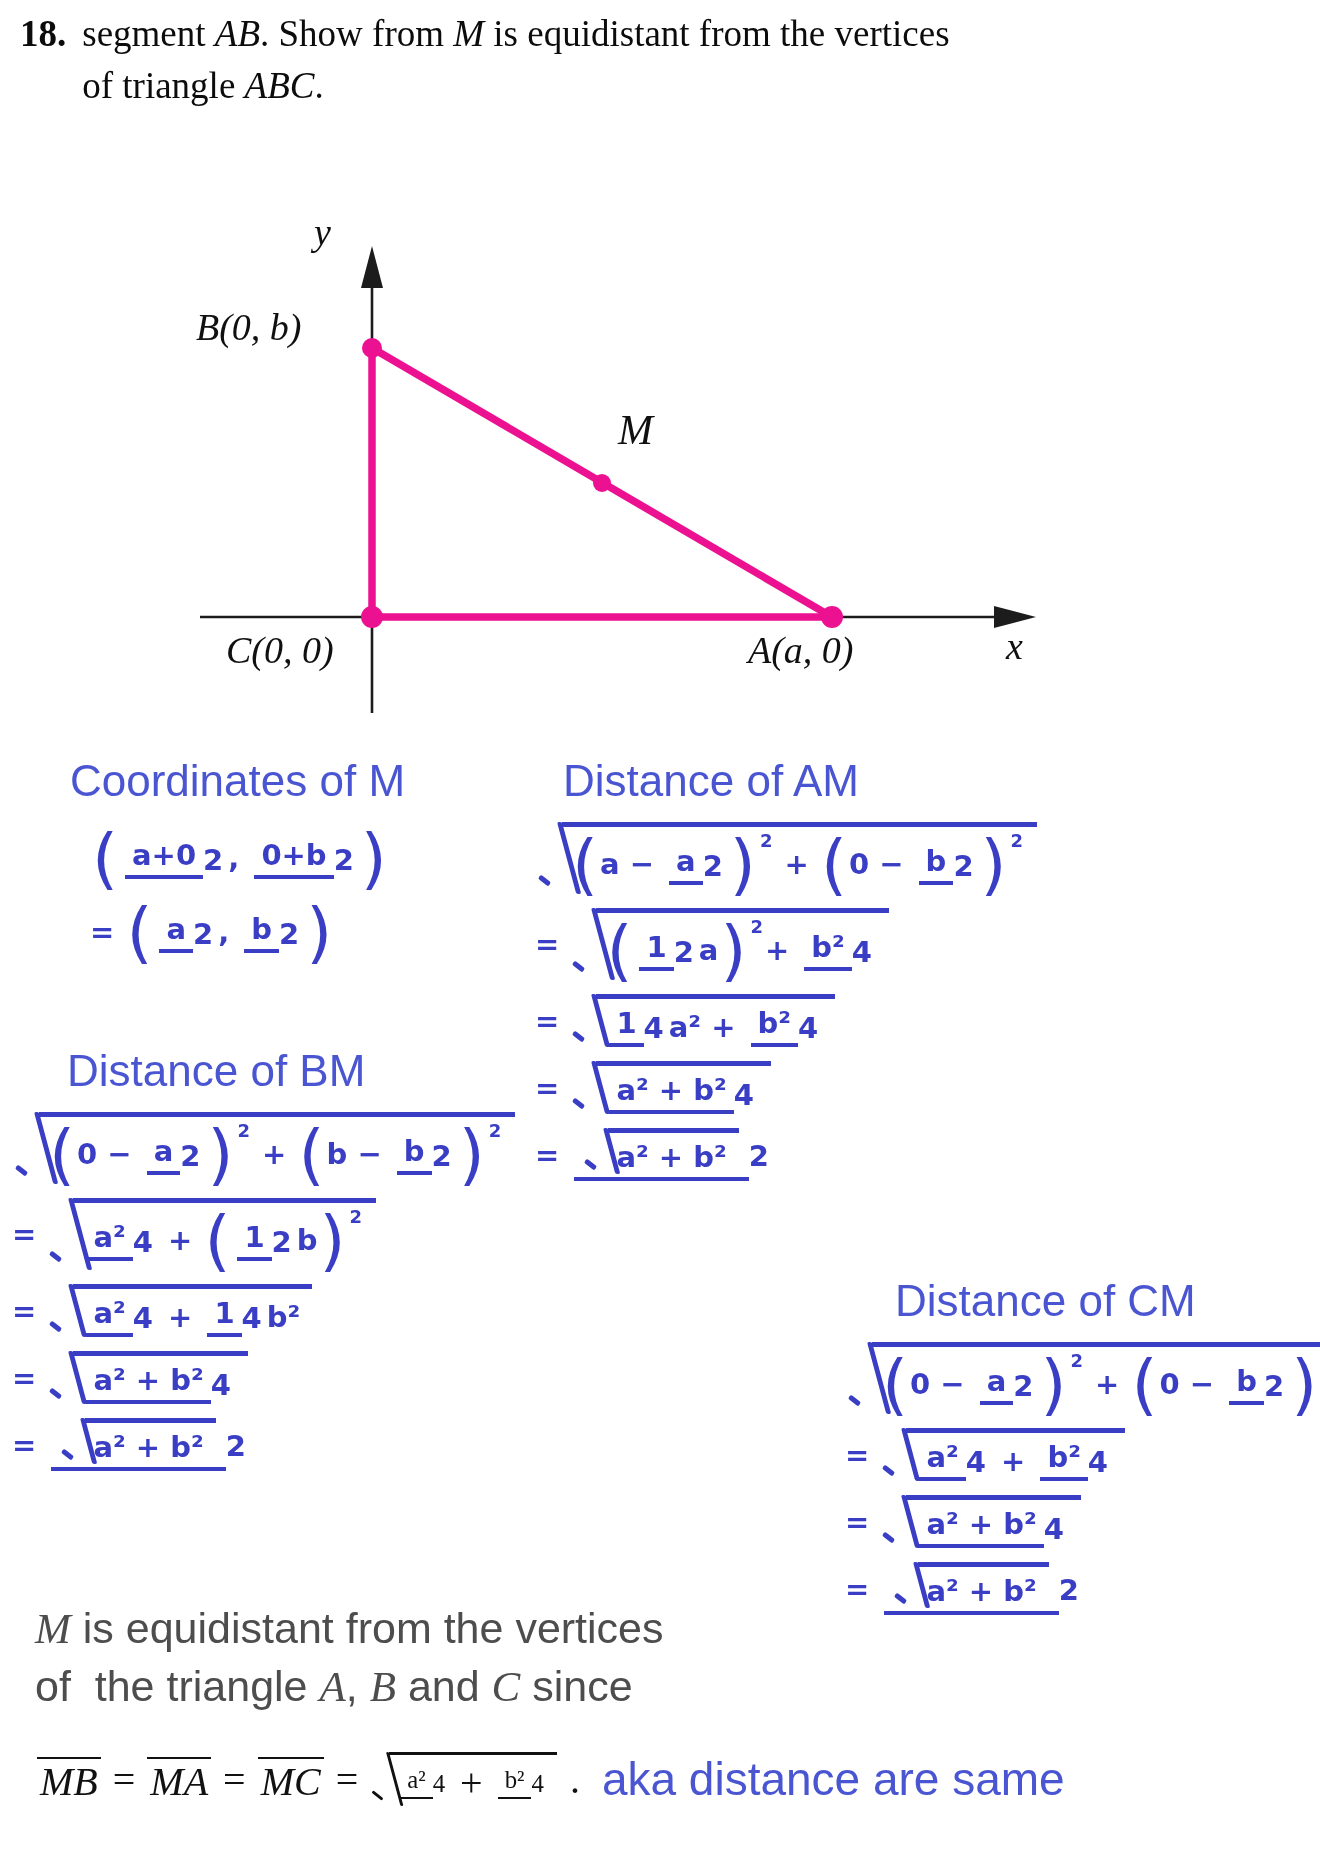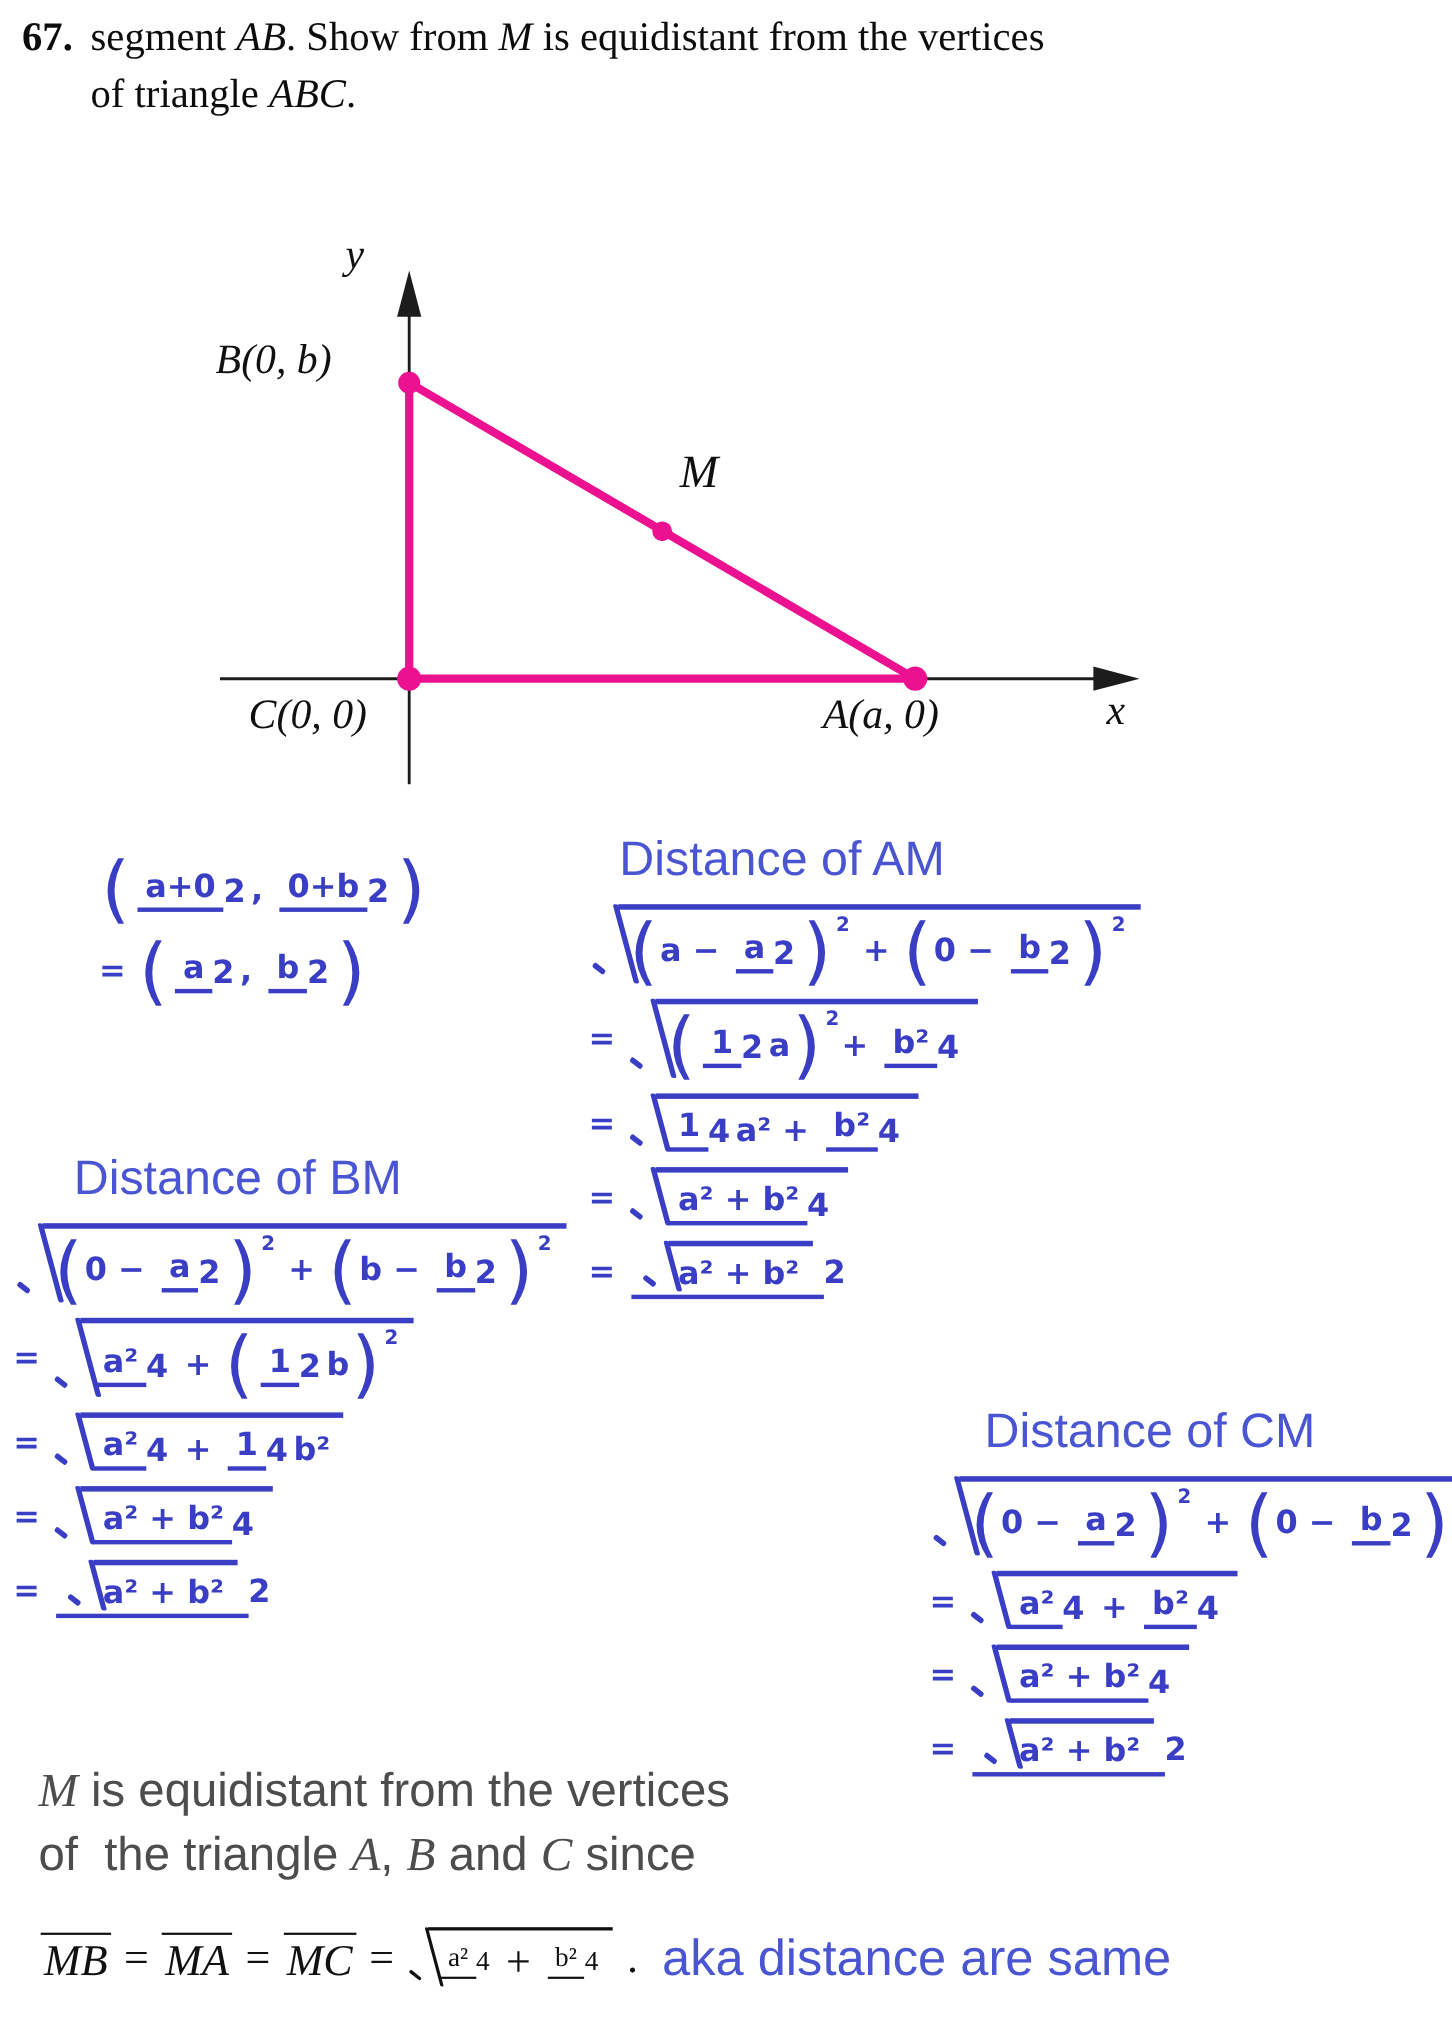--- a/index.html
+++ b/index.html
@@ -57,21 +57,21 @@
               --bar:2.5px;--rw:3px;--rb:3px;}
   .feq .mfrac{font-size:0.62em;}
   .feq .mrbody{padding:4px 8px 0 6px;}
   .feq .mrsign{width:18px;}
   .aka{color:var(--head);font:400 46px "Liberation Sans",sans-serif;white-space:nowrap;}
 </style>
 </head>
 <body style="--pink: #ec1190; --axis: #1c1c1c; --ink: #3a3ec4; --head: #4a55d2; --concl: #4d4d4d;">
 
 <section class="problem">
-  <span class="pnum">67.</span>
+  <span class="pnum">18.</span>
   <div class="ptext">
       <div class="rline"><span class="rg">segment </span><span class="it">AB</span><span class="rg">. Show from </span><span class="it">M</span><span class="rg"> is equidistant from the vertices</span></div>
       <div class="rline"><span class="rg">of triangle </span><span class="it">ABC</span><span class="rg">.</span></div>
     </div>
 </section>
 
 <div class="figure">
   <svg class="fig-svg" width="940" height="545" viewBox="0 0 940 545">
     <line class="axis" x1="20" y1="417" x2="828" y2="417"></line>
     <polygon class="axisfill" points="856,417 814,406 814,428"></polygon>
@@ -87,20 +87,21 @@
   </svg>
   <span class="flabel" style="left:134px;top:10px;">y</span>
   <span class="flabel" style="left:826px;top:424px;">x</span>
   <span class="flabel" style="left:16px;top:105px;">B(0, b)</span>
   <span class="flabel" style="left:46px;top:428px;">C(0, 0)</span>
   <span class="flabel" style="left:568px;top:428px;">A(a, 0)</span>
   <span class="flabel big" style="left:438px;top:206px;">M</span>
 </div>
 
 <section class="hw" style="left:70px;top:756px;">
+  <h2>Coordinates of M</h2>
   <div class="mlines" style="margin-left:20px;margin-top:22px;">
       <div class="mline">
         <span class="mpar">(</span>
         <span class="mfrac">
           <span class="mnum">
             <span class="mtxt">a+0</span>
           </span>
           <span class="mden">
             <span class="mtxt">2</span>
           </span>

